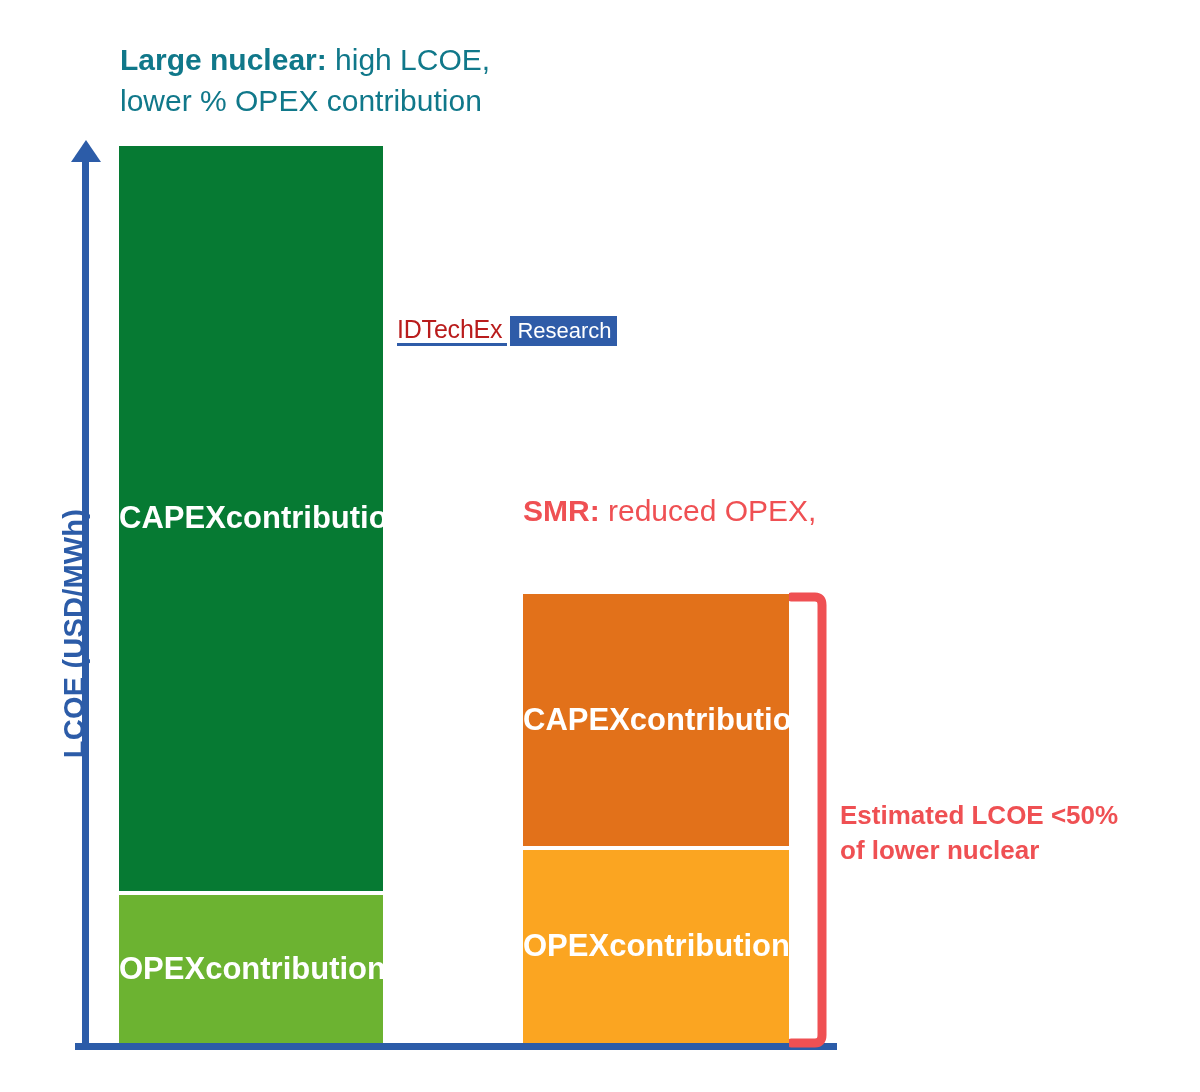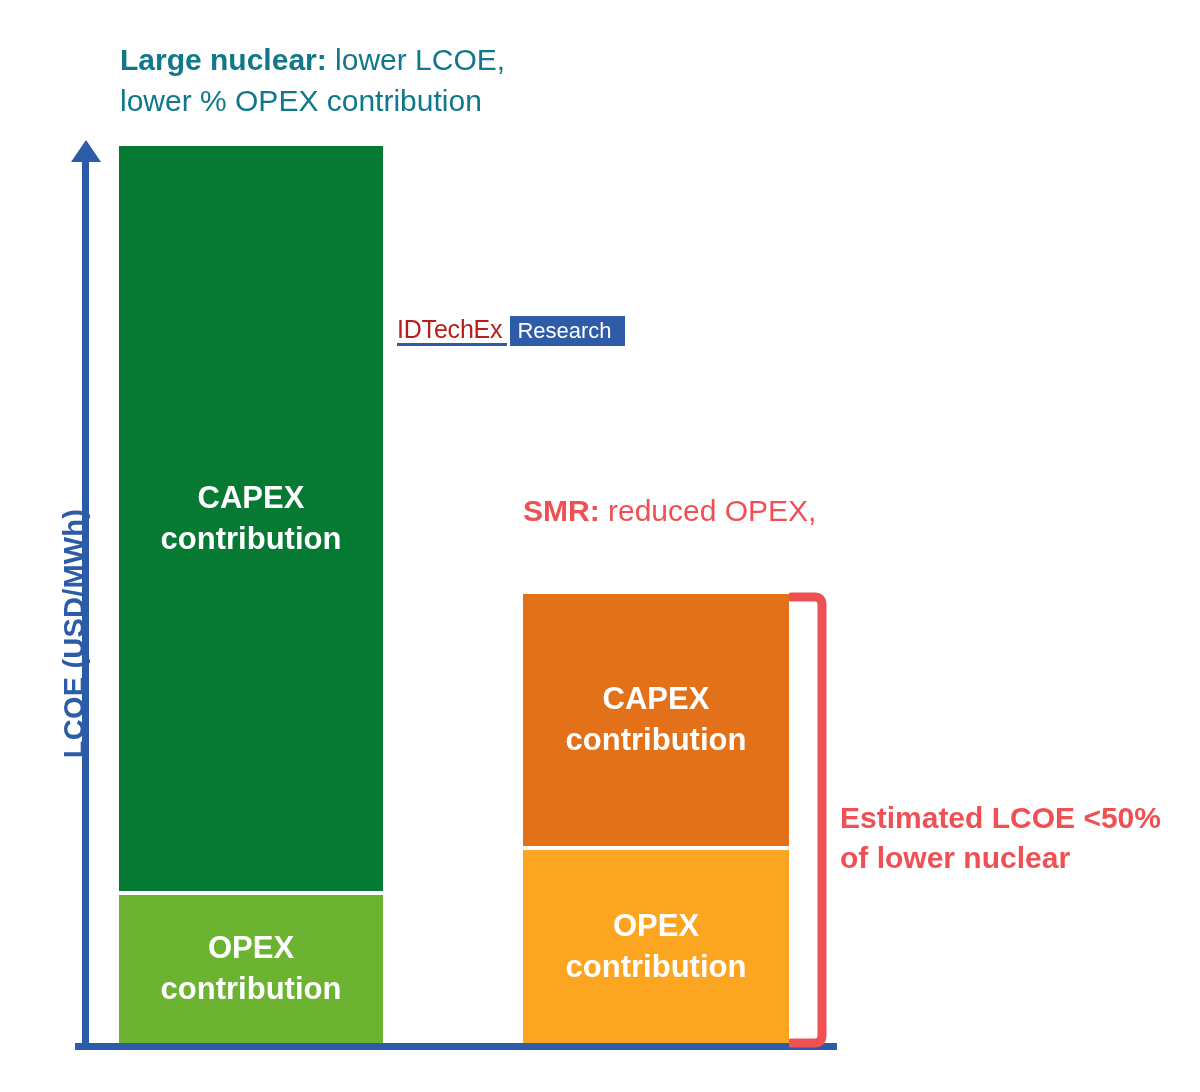--- a/index.html
+++ b/index.html
@@ -59,23 +59,22 @@
     font-weight: bold;
     letter-spacing: 0.2px;
     white-space: nowrap;
   }
 
   
   .bar-seg {
     position: absolute;
     box-sizing: border-box;
     display: flex;
-    flex-direction: column;
+    flex-direction: row;
     align-items: center;
-    justify-content: center;
     color: #ffffff;
     font-size: 31px;
     font-weight: bold;
     line-height: 1.32;
     text-align: center;
   }
   .seg-line { display: block; }
 
   
   #seg-nuclear-capex {
@@ -110,21 +109,21 @@
     color: var(--teal, #10788A);
   }
   #annot-smr {
     left: 523px;  top: 491px;
     color: var(--salmon, #EF5053);
   }
   #annot-bracket-note {
     left: 840px;  top: 798px;
     color: var(--salmon, #EF5053);
     font-weight: bold;
-    font-size: 30px;
+    font-size: 26px;
     line-height: 1.33;
   }
 
   
   #bracket {
     position: absolute;
     left: 789px;
     top: 592px;
     width: 40px;
     height: 456px;
@@ -145,21 +144,21 @@
     color: #b91c1c;
     letter-spacing: -0.2px;
     border-bottom: 3px solid #2F5CA8;
     padding-right: 5px;
     line-height: 27px;
   }
   #logo-badge {
     background: #2F5CA8;
     color: #ffffff;
     font-size: 22px;
-    padding: 2px 13px 2px 7px;
+    padding: 2px 5px 2px 7px;
     line-height: 26px;
     margin-left: 3px;
     align-self: flex-start;
   }
 </style>
 </head>
 <body>
 
 <div id="stage" style="--axis: #2C5CA8; --teal: #10788A; --salmon: #EF5053;">
 
@@ -184,21 +183,21 @@
   <div class="bar-seg" id="seg-smr-opex" style="background: rgb(251, 165, 33);">
     <span class="seg-line">OPEX</span>
     <span class="seg-line">contribution</span>
   </div>
 
   <svg id="bracket" viewBox="0 0 40 456">
     <path d="M 2 5 L 26 5 Q 33 5 33 13 L 33 443 Q 33 451 26 451 L 2 451" fill="none" stroke="#EF5053" stroke-width="9" stroke-linecap="round"></path>
   </svg>
 
   <div class="annot" id="annot-nuclear">
-    <div><span class="lead">Large nuclear:</span><span> lower LCOE,</span></div>
+    <div><span class="lead">Large nuclear:</span><span> high LCOE,</span></div>
     <div>lower % OPEX contribution</div>
   </div>
 
   <div class="annot" id="annot-smr">
     <div><span class="lead">SMR:</span><span> reduced OPEX,</span></div>
   </div>
 
   <div class="annot" id="annot-bracket-note">
     <div>Estimated LCOE &lt;50%</div>
     <div>of lower nuclear</div>

